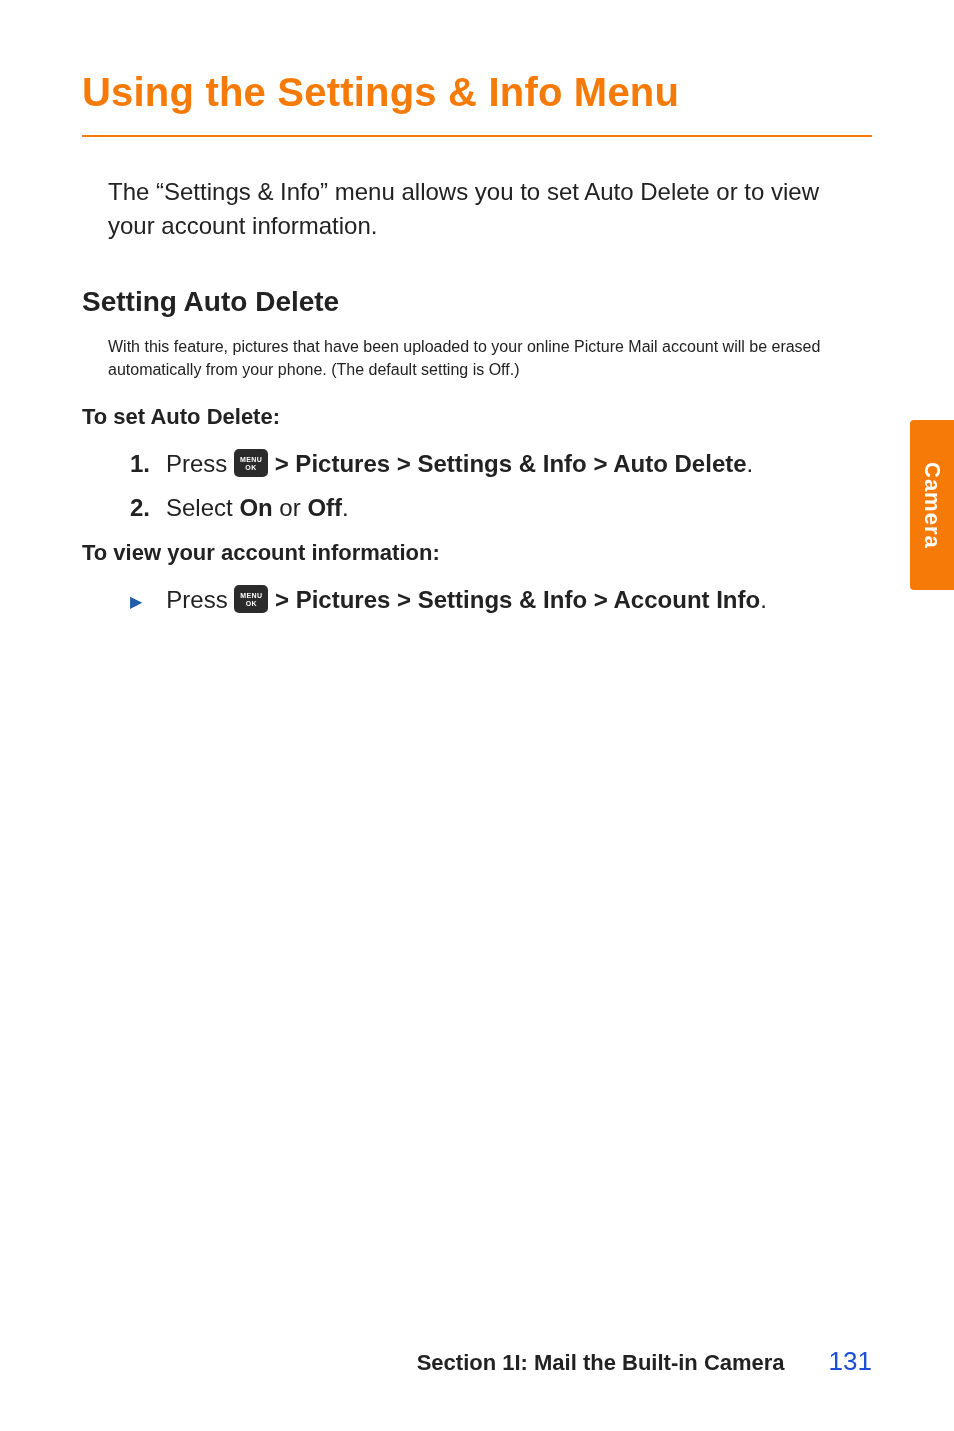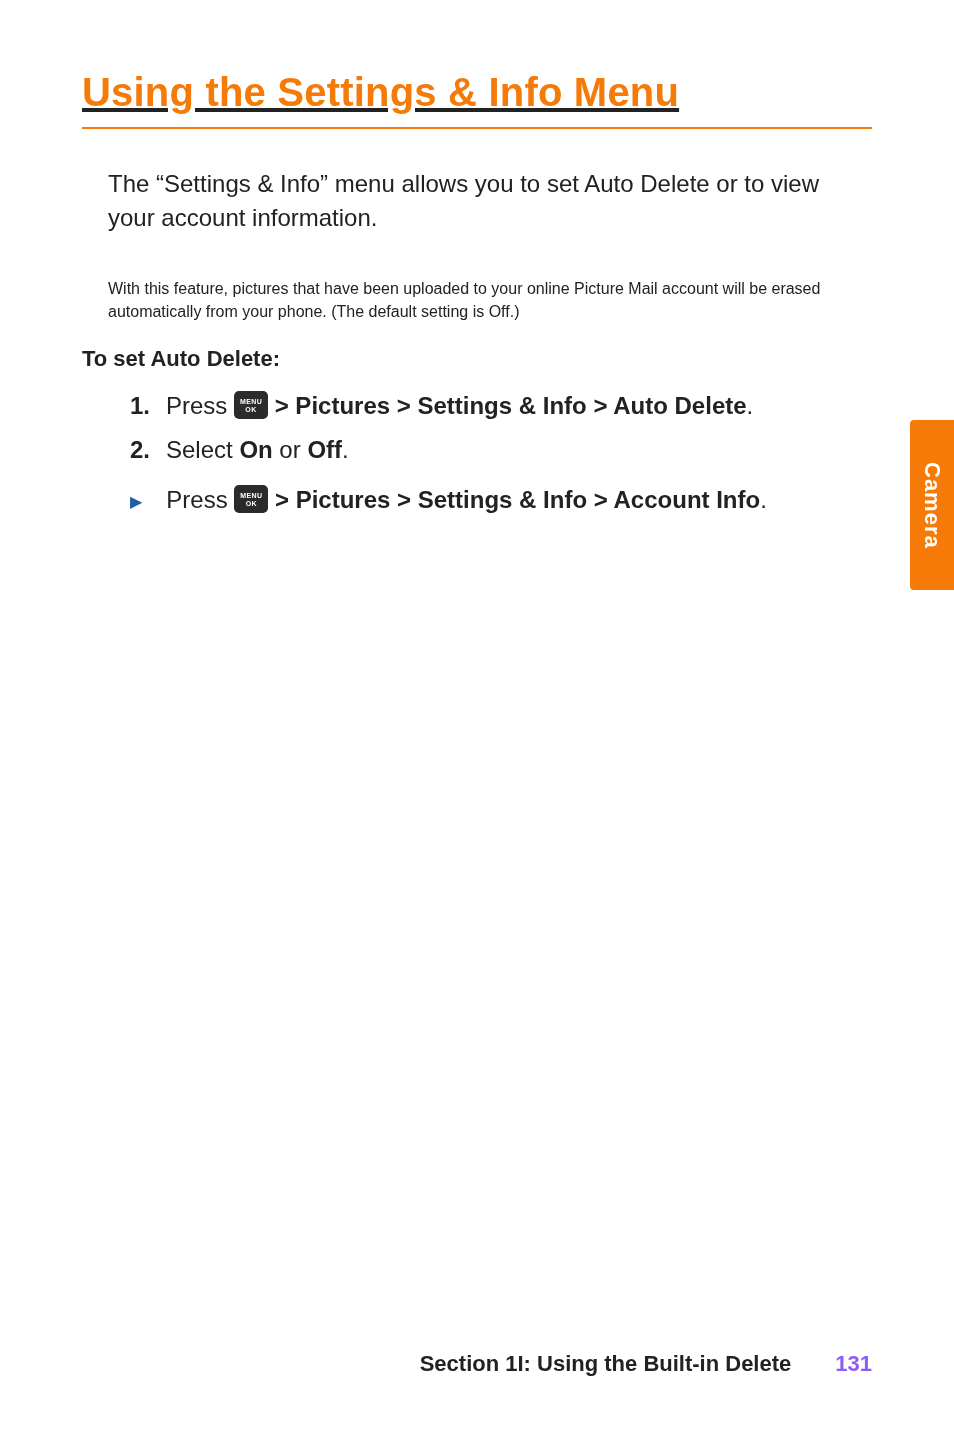--- a/index.html
+++ b/index.html
@@ -19,23 +19,22 @@
   }
   .page {
     box-sizing: border-box;
     width: 954px;
     height: 1431px;
     padding: 70px 82px 0 82px;
     position: relative;
   }
   .title-wrap {
     border-bottom: 2px solid var(--orange);
-    padding-bottom: 12px;
+    padding-bottom: 20px;
     margin-bottom: 38px;
-    text-decoration: underline;
   }
   h1.page-title {
     margin: 0;
     color: var(--orange);
     font-weight: 700;
     font-size: 40px;
     letter-spacing: 0.2px;
   }
   .content {
     padding-left: 26px;
@@ -162,38 +161,39 @@
     gap: 44px;
     padding-right: 82px;
     box-sizing: border-box;
   }
   .footer .section-label {
     font-weight: 700;
     font-size: 22px;
     color: #222;
   }
   .footer .pagenum {
-    font-weight: 700;
-    font-size: 22px;
-    color: #8b5cf6;
+    font-weight: 400;
+    font-size: 26px;
+    color: #1d4ed8;
   }
 </style>
 </head>
 <body>
 
 <div class="page">
 
   <div class="title-wrap">
     <h1 class="page-title">Using the Settings &amp; Info Menu</h1>
   </div>
 
   <div class="content">
 
     <p class="intro">The “Settings &amp; Info” menu allows you to set Auto Delete or to view your account information.</p>
 
+    <h2 class="section">Setting Auto Delete</h2>
 
     <p class="para">With this feature, pictures that have been uploaded to your online Picture Mail account will be erased automatically from your phone. (The default setting is Off.)</p>
 
     <p class="subhead">To set Auto Delete:</p>
 
     <ol class="steps">
       <li>
         <span class="step-num">1.</span>
         <span class="step-body">
           <span>Press </span>
@@ -206,20 +206,21 @@
       </li>
       <li>
         <span class="step-num">2.</span>
         <span class="step-body">
           <span>Select </span><b>On</b><span> or </span><b>Off</b><span>.</span>
         </span>
       </li>
     </ol>
 
 
+    <p class="subhead">To view your account information:</p>
 
     <ul class="arrow">
       <li>
         <span class="arrow-marker">▶</span>
         <span class="step-body">
           <span>Press </span>
           <span class="menu-key">
             <span>MENU</span>
             <span class="ok">OK</span>
           </span>
@@ -228,17 +229,17 @@
       </li>
     </ul>
 
   </div>
 
   <div class="side-tab">
     <span>Camera</span>
   </div>
 
   <div class="footer">
-    <span class="section-label">Section 1I: Using the Built-in Delete</span>
+    <span class="section-label">Section 1I: Mail the Built-in Camera</span>
     <span class="pagenum">131</span>
   </div>
 
 </div>
 
 </body></html>

